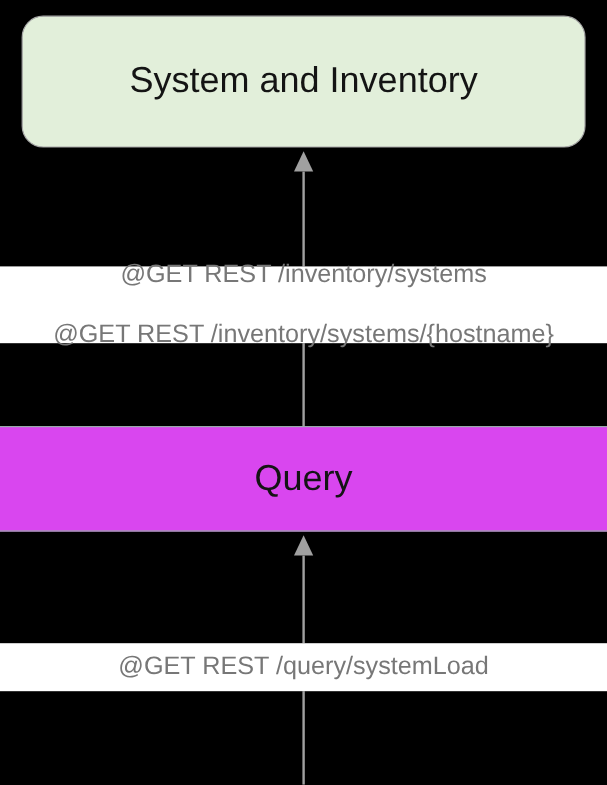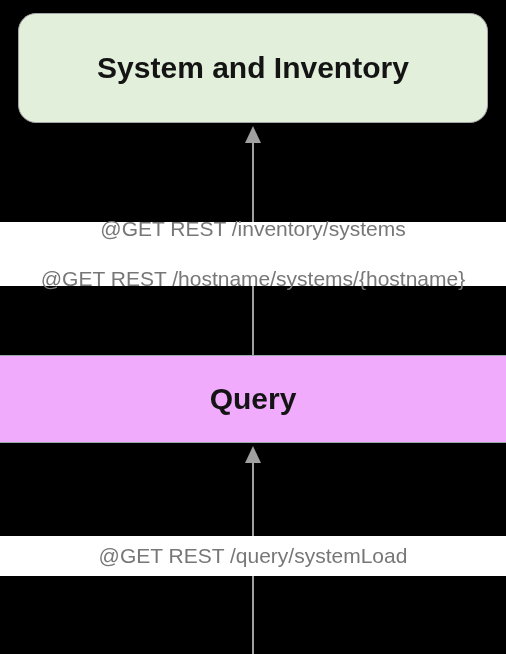--- a/index.html
+++ b/index.html
@@ -16,39 +16,39 @@
     width: 506px;
     height: 654px;
   }
   .box {
     position: absolute;
     border: 1.5px solid #999;
     display: flex;
     align-items: center;
     justify-content: center;
     font-size: 30px;
-    font-weight: 700;
+    font-weight: 400;
     color: #141414;
     box-sizing: border-box;
   }
   .box-green {
     left: 18px;
     top: 13px;
     width: 470px;
     height: 110px;
     background: #e2efda;
     border-radius: 18px;
     border-color: #a6a6a6;
   }
   .box-blue {
     left: 0;
     top: 355px;
     width: 506px;
     height: 88px;
-    background: #f0abfc;
+    background: #d946ef;
     border-left: none;
     border-right: none;
     border-color: #9aa;
   }
   .label-band {
     position: absolute;
     left: 0;
     width: 506px;
     background: #fff;
     color: #777;
@@ -95,21 +95,21 @@
   <div class="arrow-head" style="top:126px;"></div>
   <div class="arrow-line" style="top:143px; height:79px;"></div>
   <div class="arrow-line" style="top:286px; height:69px;"></div>
 
   <div class="arrow-head" style="top:446px;"></div>
   <div class="arrow-line" style="top:463px; height:73px;"></div>
   <div class="arrow-line" style="top:576px; height:78px;"></div>
 
   <div class="label-band band1">
     <div>@GET REST /inventory/systems</div>
-    <div>@GET REST /hostname/systems/{hostname}</div>
+    <div>@GET REST /inventory/systems/{hostname}</div>
   </div>
 
   <div class="label-band band2">
     <div>@GET REST /query/systemLoad</div>
   </div>
 
   <div class="box box-green">
     <span>System and Inventory</span>
   </div>
 

